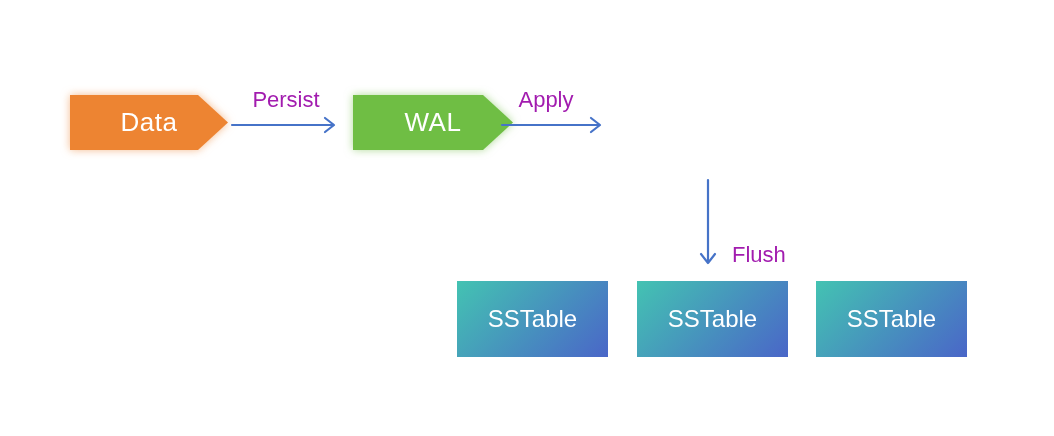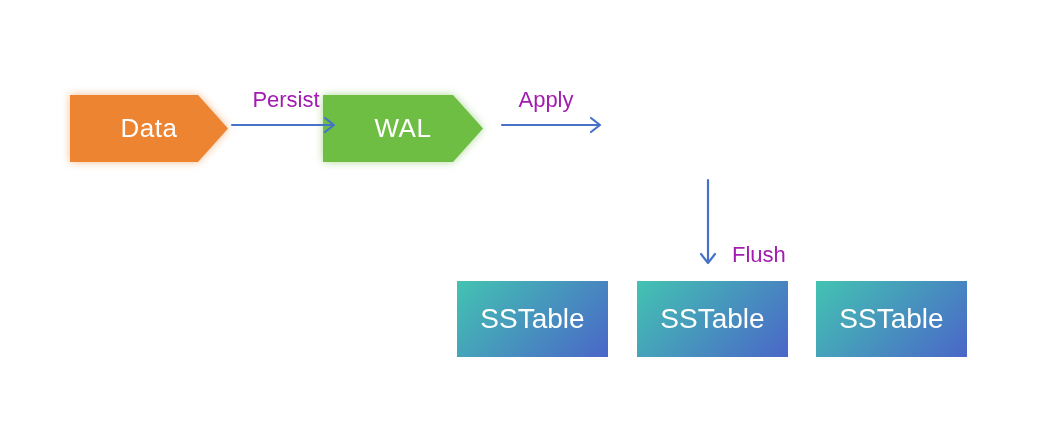--- a/index.html
+++ b/index.html
@@ -12,21 +12,21 @@
     position: relative;
     width: 1054px;
     height: 436px;
     background: #ffffff;
     overflow: hidden;
   }
 
   
   .node-wrap {
     position: absolute;
-    height: 67px;
+    height: 55px;
   }
   .glow-orange { filter: drop-shadow(0 0 4px rgba(237,132,50,0.55)); }
   .glow-green  { filter: drop-shadow(0 0 4px rgba(111,190,68,0.55)); }
   .glow-yellow { filter: drop-shadow(0 0 4px rgba(243,183,12,0.55)); }
   .pent {
     width: 100%;
     height: 100%;
     clip-path: polygon(0% 0%, calc(100% - 30px) 0%, 100% 50%, calc(100% - 30px) 100%, 0% 100%);
     display: flex;
     align-items: center;
@@ -35,21 +35,21 @@
   .pent-orange { background: #ED8432; }
   .pent-green  { background: #6FBE44; }
   .pent-yellow { background: #F3B70C; }
   .node-label {
     color: #ffffff;
     font-size: 26px;
     letter-spacing: 0.5px;
   }
 
   #node-data      { left: 70px;  top: 95px; width: 158px; }
-  #node-wal       { left: 323px; top: 95px; width: 160px; }
+  #node-wal       { left: 353px; top: 95px; width: 160px; }
   #node-memtables { left: 611px; top: 95px; width: 245px; }
 
   
   .arrow { position: absolute; }
   .arrow line, .arrow polyline {
     stroke: #4673C8;
     stroke-width: 2.2;
     fill: none;
     stroke-linecap: round;
     stroke-linejoin: round;
@@ -74,21 +74,21 @@
   .sstable {
     position: absolute;
     top: 281px;
     width: 151px;
     height: 76px;
     background: linear-gradient(135deg, #43C3B2 0%, #4A66C8 100%);
     display: flex;
     align-items: center;
     justify-content: center;
     color: #ffffff;
-    font-size: 28px;
+    font-size: 24px;
   }
   #sstable-0 { left: 457px; }
   #sstable-1 { left: 637px; }
   #sstable-2 { left: 816px; }
 </style>
 </head>
 <body>
 
 <div class="canvas">
 

